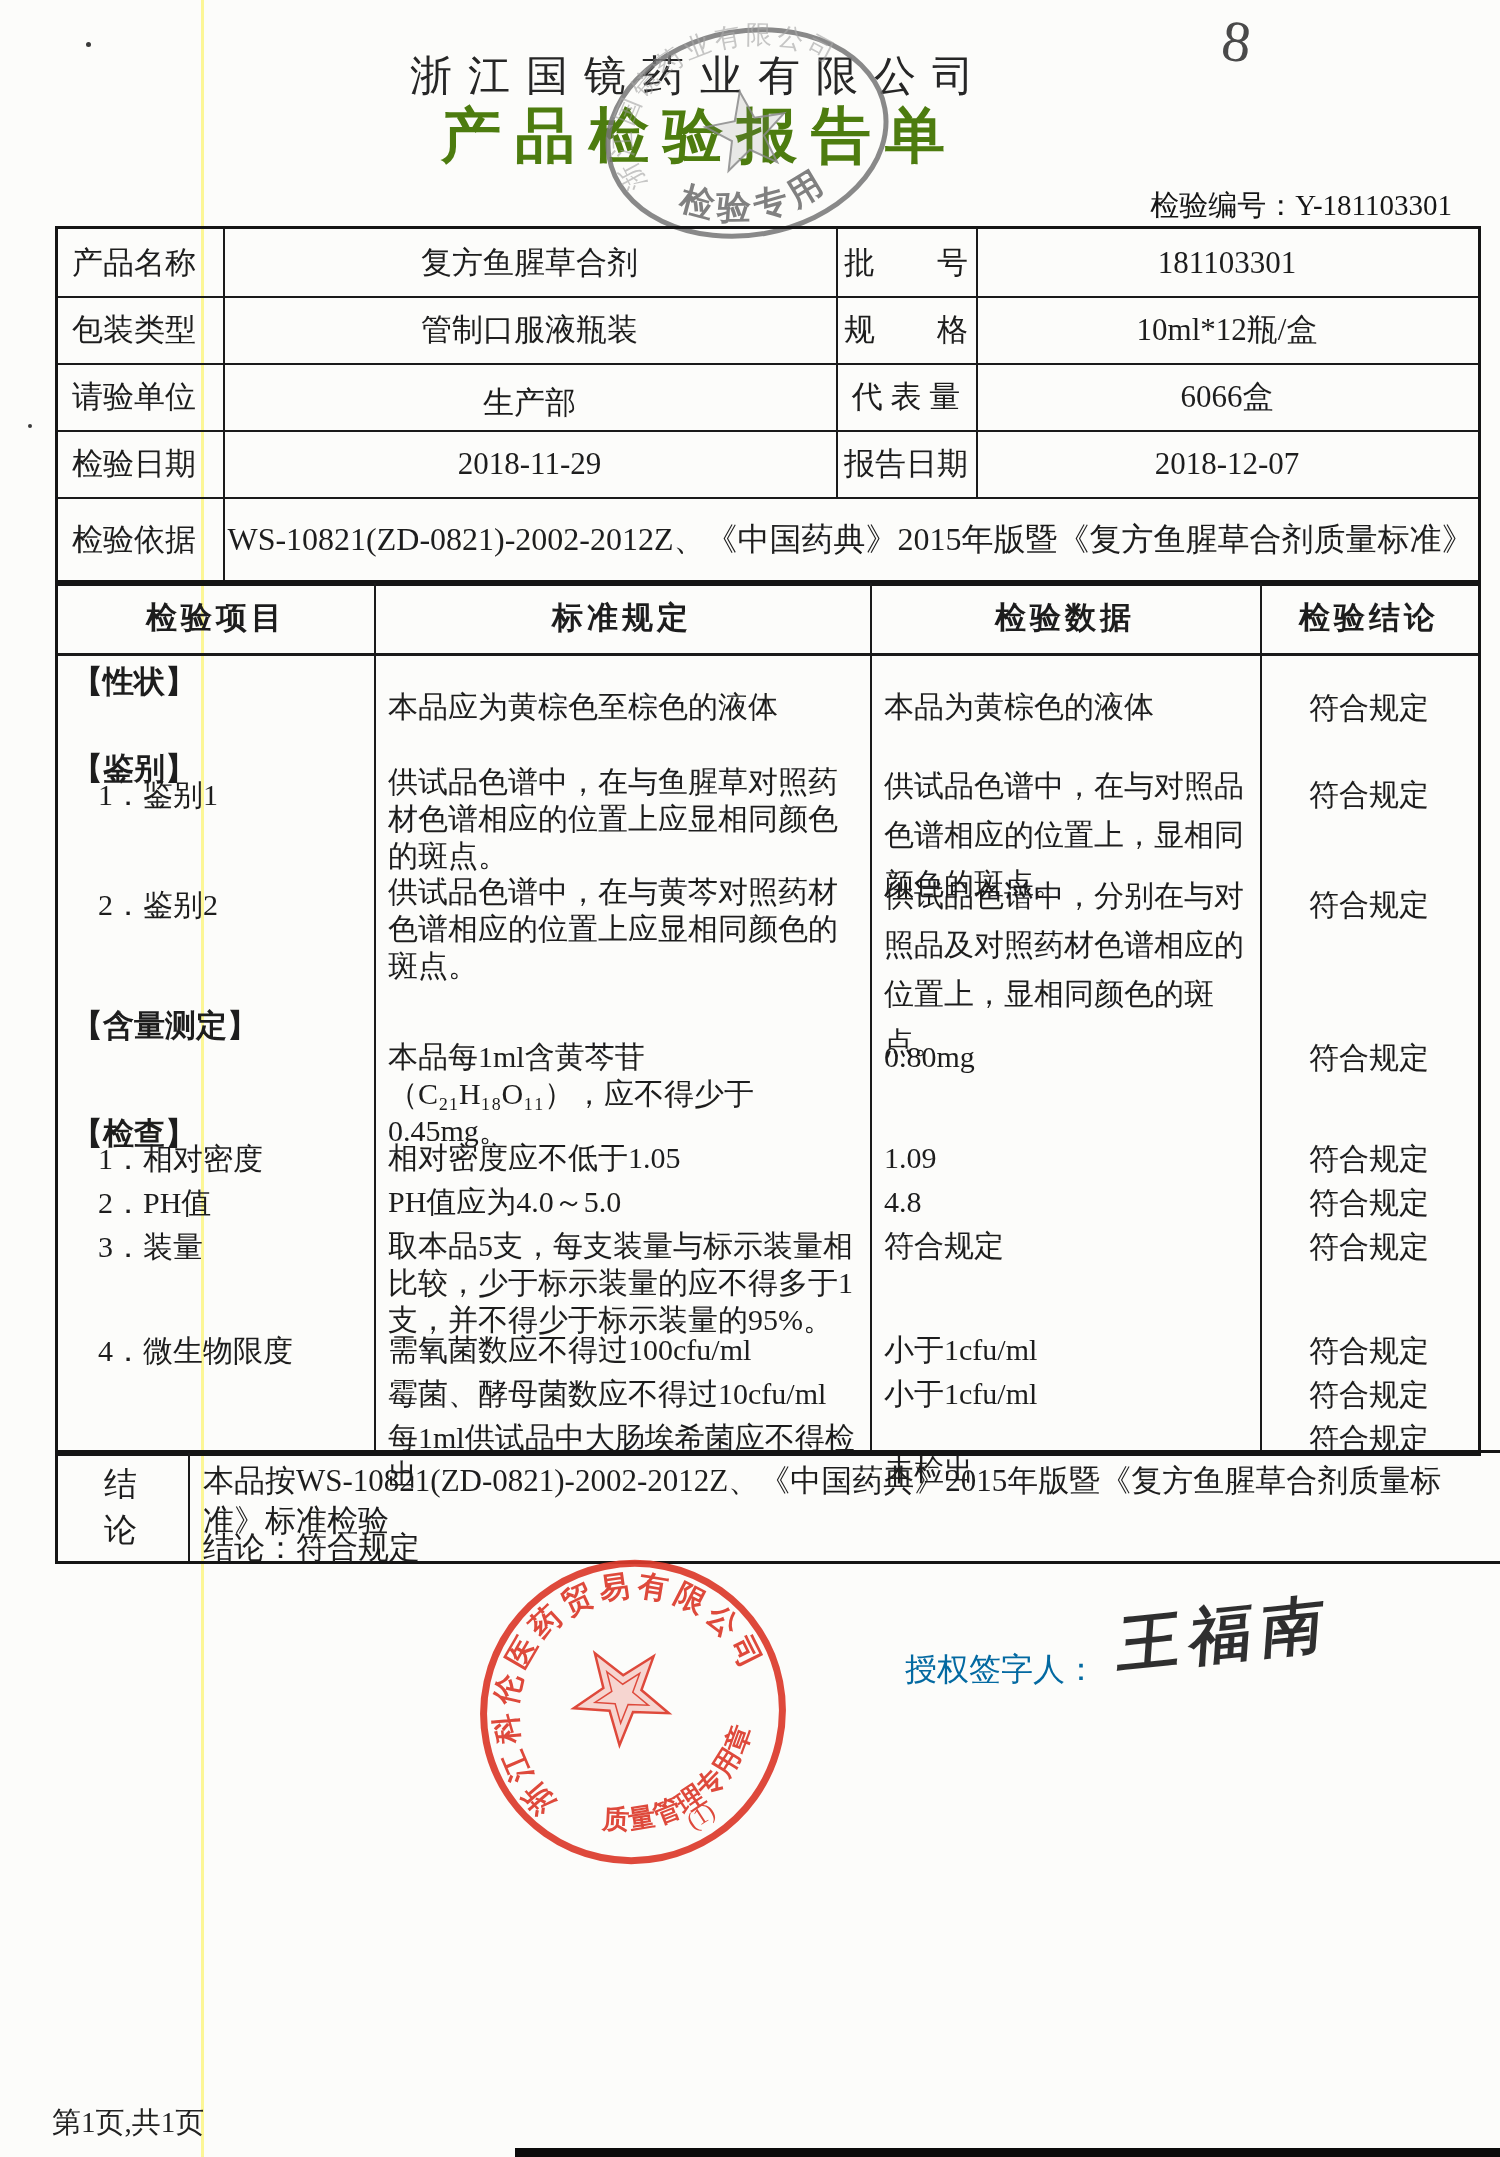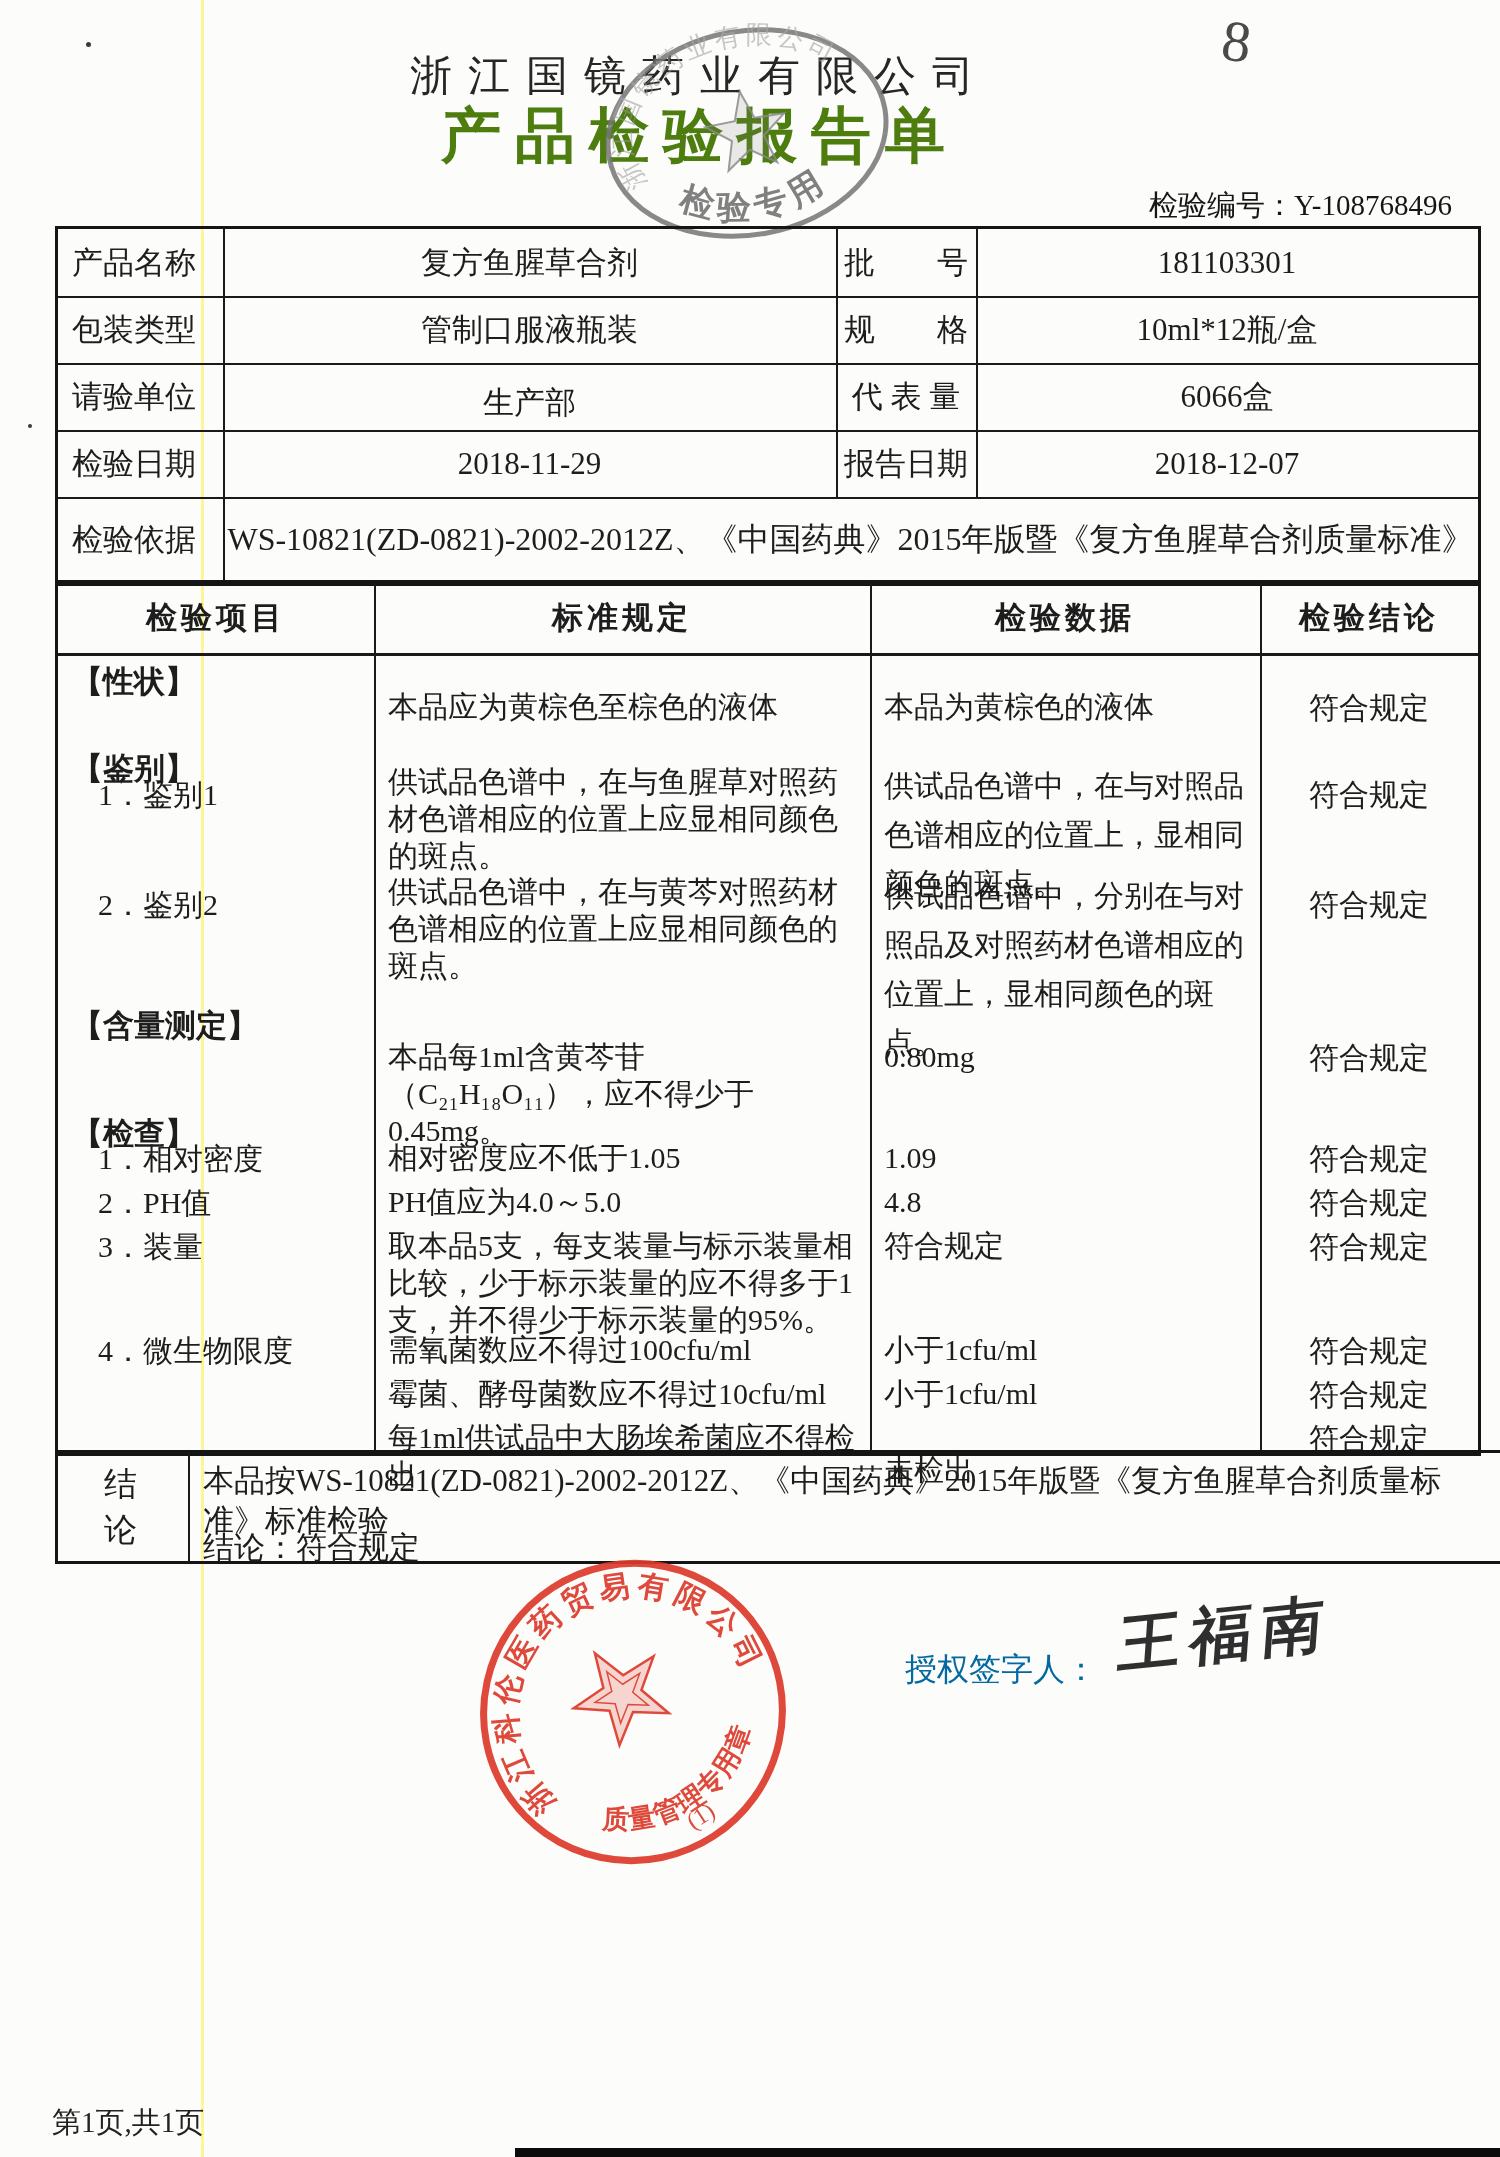--- a/index.html
+++ b/index.html
@@ -47,21 +47,21 @@
   <div class="abs yellow-line"></div>
   <div class="abs speck" style="left:86px;top:42px;"></div>
   <div class="abs speck" style="left:28px;top:424px;width:4px;height:4px;"></div>
   <div class="abs bottom-bar"></div>
 
   <div class="abs hand8">8</div>
 
   <div class="abs company">浙江国镜药业有限公司</div>
   <div class="abs title">产品检验报告单</div>
   <div class="abs report-no">
-    <span>检验编号：</span><span>Y-108768496</span>
+    <span>检验编号：</span><span>Y-181103301</span>
   </div>
 
   <svg class="abs" style="left:592px;top:18px;" width="310" height="235" viewBox="0 0 310 235">
     <defs>
       <path id="gArcTop" d="M 52,152 A 116,86 0 1 1 258,152" fill="none"></path>
       <path id="gArcBottom" d="M 68,172 A 150,150 0 0 0 242,172" fill="none"></path>
     </defs>
     <g transform="rotate(-10 155 115)" opacity="0.85">
       <ellipse cx="155" cy="115" rx="140" ry="102" fill="none" stroke="#767676" stroke-width="5"></ellipse>
       <polygon points="155,73 165,101.3 194.95,102 171.2,120.3 179.7,149 155,132 130.3,149 138.8,120.3 115.05,102 145,101.3" fill="rgba(120,120,120,0.18)" stroke="#8a8a8a" stroke-width="2"></polygon>

